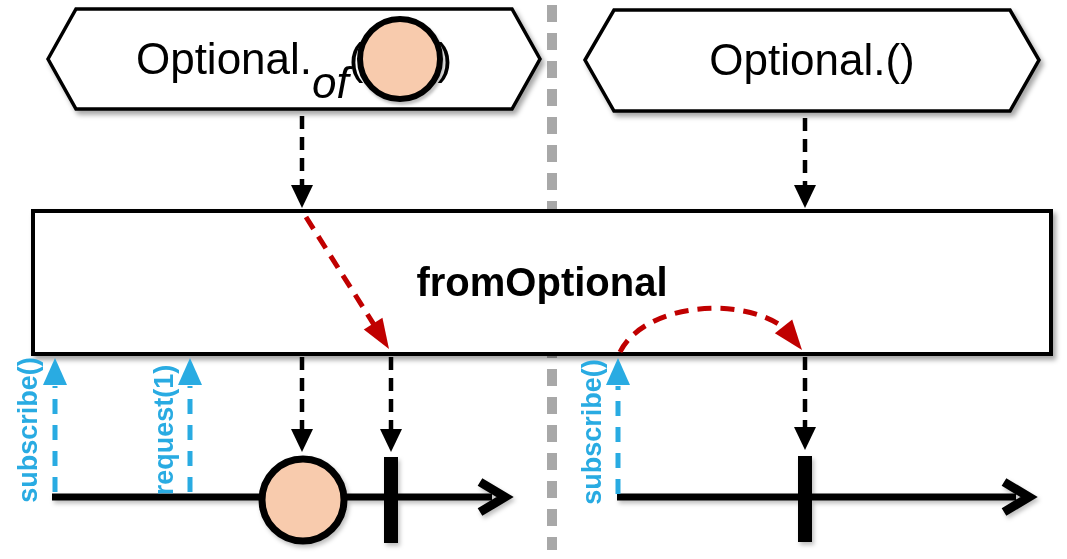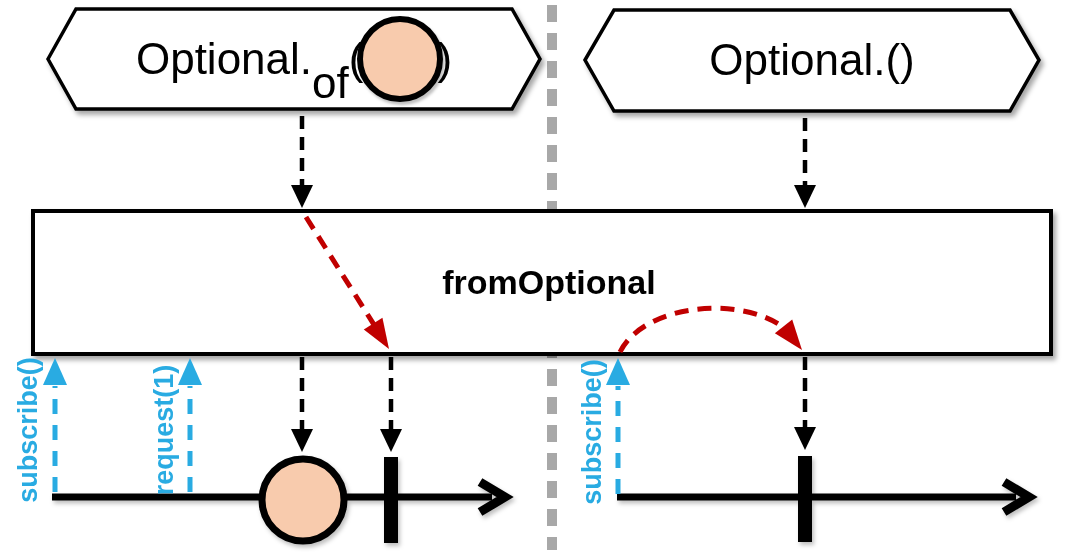--- a/index.html
+++ b/index.html
@@ -27,25 +27,25 @@
   .dash-red{stroke:var(--event-red);stroke-width:5;stroke-dasharray:14 9;fill:none;}
   .fill-red{fill:var(--event-red);stroke:none;}
   .timeline{stroke:var(--line-black);stroke-width:7;fill:none;}
   .timeline-head{stroke:var(--line-black);stroke-width:9;fill:none;stroke-linecap:butt;stroke-linejoin:miter;}
   .marble-svg{fill:var(--marble-fill);stroke:var(--line-black);stroke-width:7;}
   .stream-shadow{filter:drop-shadow(2px 3px 2px rgba(0,0,0,0.25));}
 
   
   .hex-label{position:absolute;z-index:2;display:flex;align-items:center;justify-content:center;
     font-size:44px;color:var(--line-black);white-space:pre;}
-  .hex-label .it{margin-top:48px;}
+  .hex-label .it{font-style:italic;margin-top:48px;}
   .marble-inline{display:inline-block;width:74px;height:74px;border:6px solid var(--line-black);
     border-radius:50%;background:var(--marble-fill);box-shadow:2px 3px 3px rgba(0,0,0,0.25);margin:0 -6px;}
-  .op-label{position:absolute;z-index:2;left:40px;top:211px;width:1018px;height:143px;
-    display:flex;align-items:center;justify-content:center;font-size:34px;font-weight:700;color:var(--line-black);}
+  .op-label{position:absolute;z-index:2;left:33px;top:211px;width:1018px;height:143px;
+    display:flex;align-items:center;justify-content:center;font-size:40px;font-weight:700;color:var(--line-black);}
   .vlabel{position:absolute;z-index:2;width:150px;height:34px;display:flex;align-items:center;justify-content:center;
     transform:rotate(-90deg);font-size:27px;font-weight:700;color:var(--signal-blue);white-space:pre;}
 </style>
 </head>
 <body>
 
 <div class="canvas">
 
   <svg width="1067" height="559" viewBox="0 0 1067 559">
 

